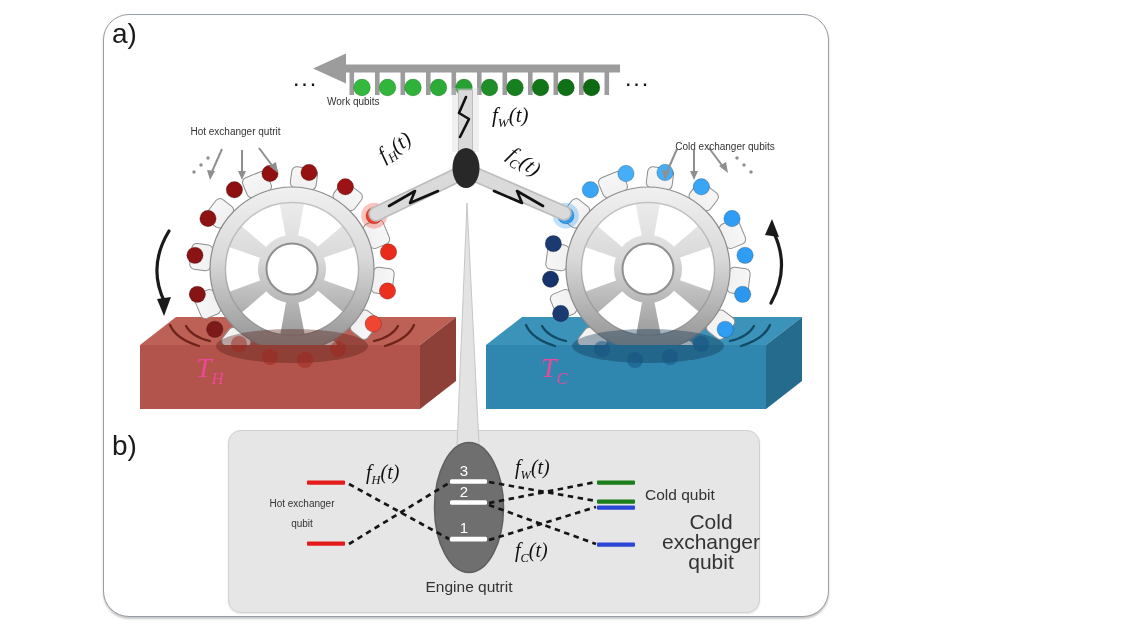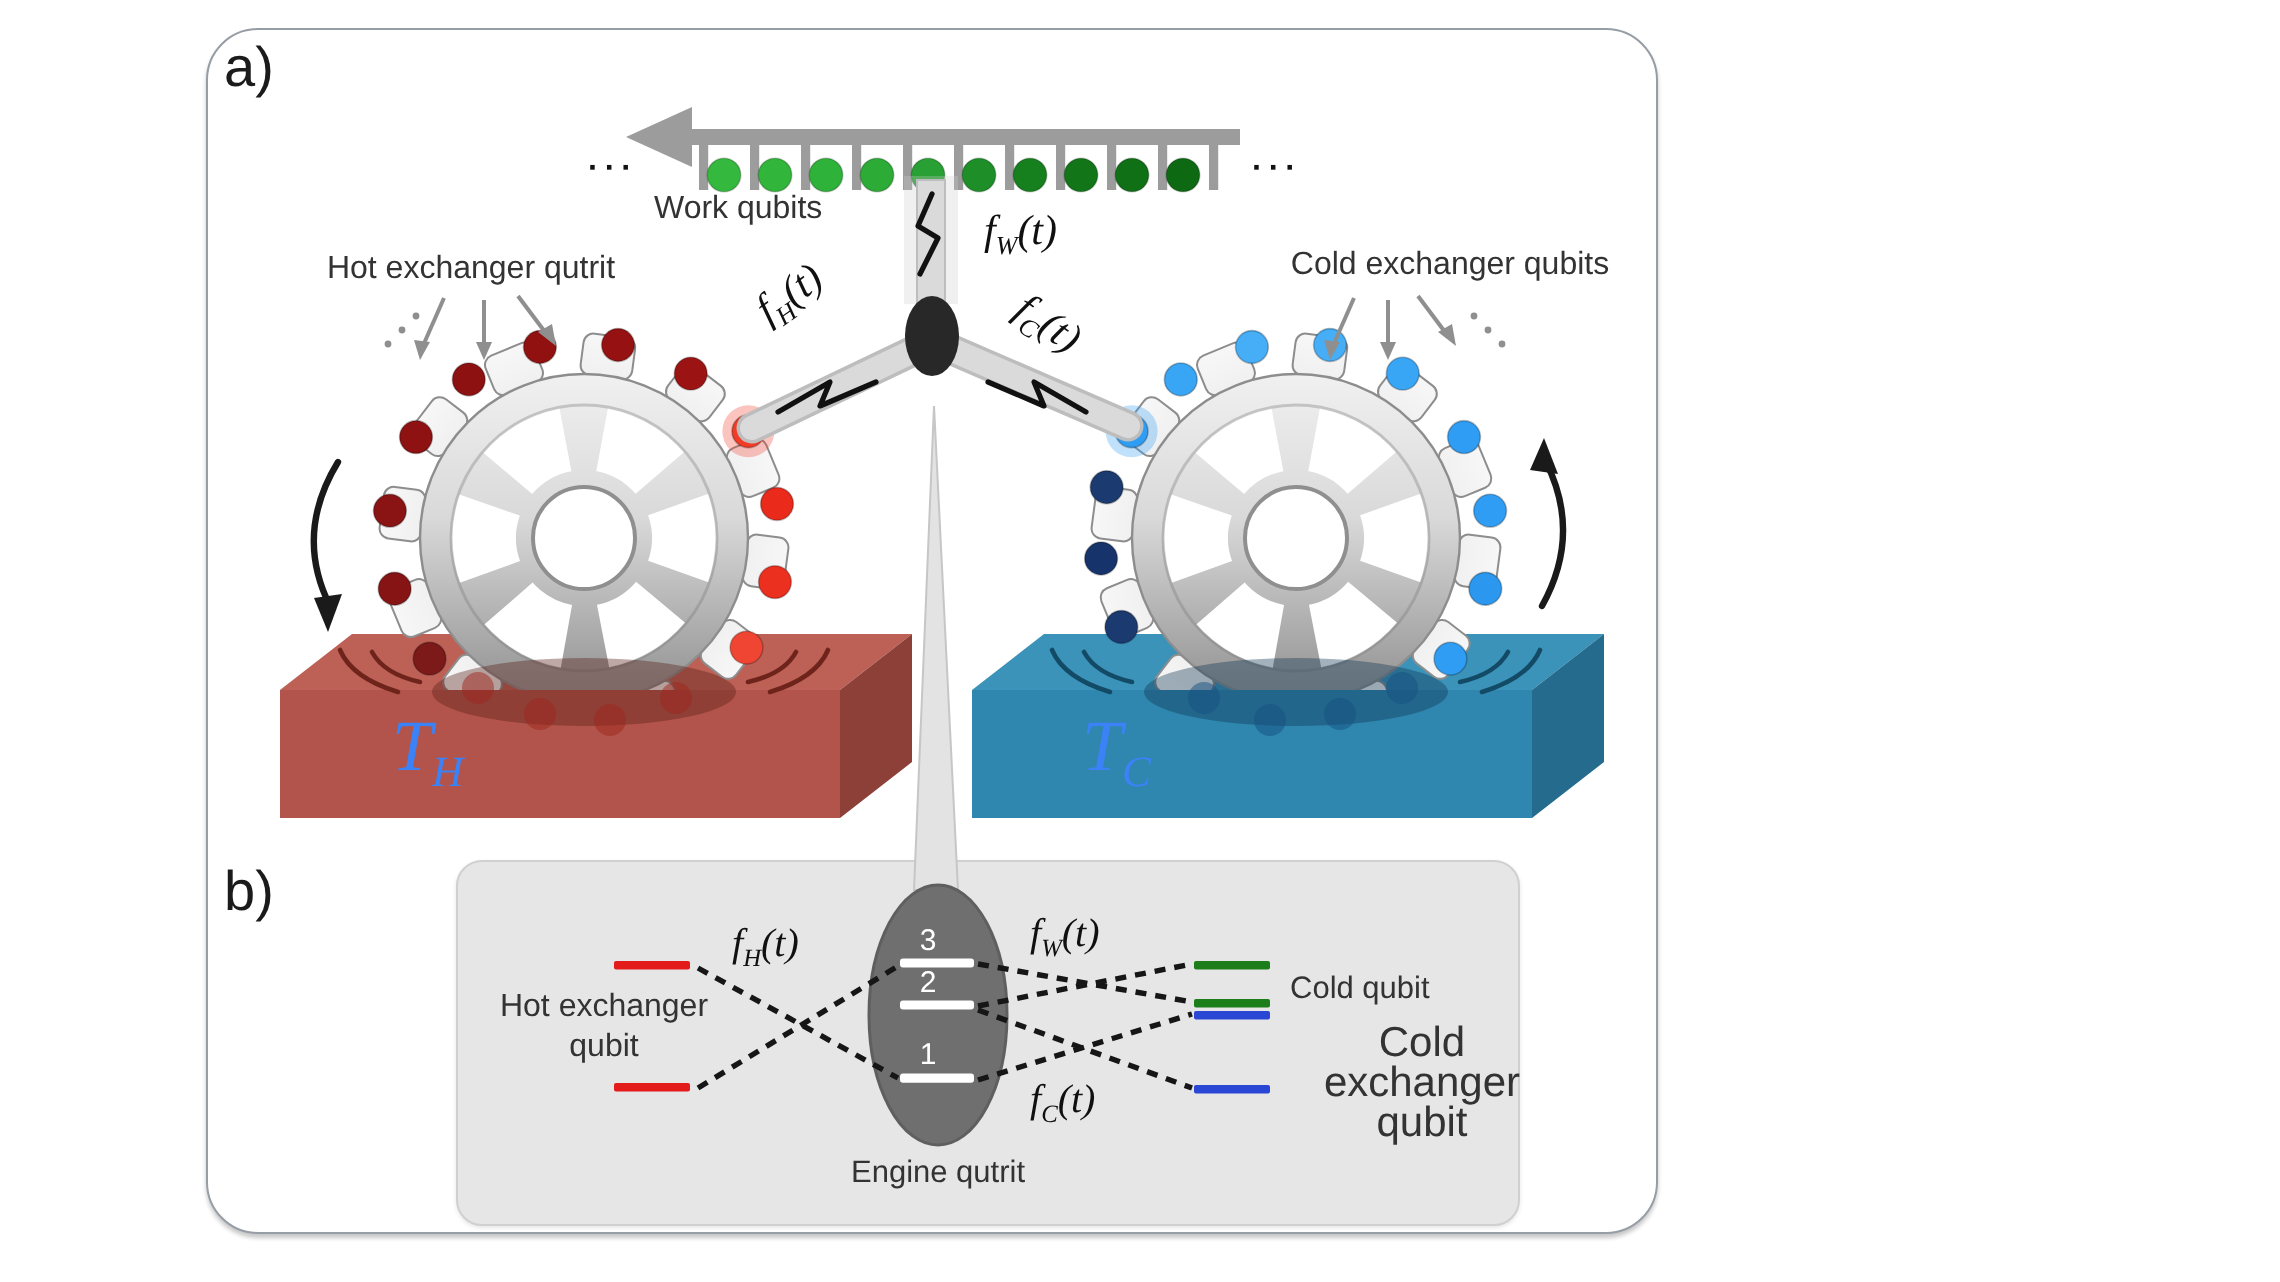--- a/index.html
+++ b/index.html
@@ -8,27 +8,27 @@
   .fig-border{position:absolute;left:103px;top:14px;width:724px;height:601px;
     border:1.6px solid #979da5;border-radius:26px;background:#fff;
     box-shadow:0 2px 2px rgba(0,0,0,.22);}
   .panelb-box{position:absolute;left:228px;top:430px;width:530px;height:181px;
     background:#e6e6e6;border:1px solid #d0d0d0;border-radius:13px;
     box-shadow:0 1px 2px rgba(0,0,0,.10);}
   svg.art{position:absolute;left:0;top:0;}
   .t{position:absolute;color:#222;white-space:nowrap;}
   .panel-label{font-size:28px;color:#1b1b1b;}
   .title{font-size:27px;color:#161616;text-align:center;}
-  .small{font-size:16px;color:#333;}
+  .small{font-size:10px;color:#333;}
   .ctr{text-align:center;line-height:20px;white-space:normal;margin-left:16px;}
   .math{font-family:"Liberation Serif","DejaVu Serif",serif;font-style:italic;
         font-size:21px;color:#101010;}
   .math sub{font-size:.62em;}
   .bath{font-family:"Liberation Serif","DejaVu Serif",serif;font-style:italic;
-        font-size:36px;color:#3b82f6;}
+        font-size:28px;color:#ec4899;}
   .bath sub{font-size:.6em;}
   .lvlnum{font-size:15px;color:#fff;width:28px;text-align:center;}
   .ell{font-size:16px;letter-spacing:3px;color:#111;font-weight:bold;}
 </style>
 </head>
 <body>
 
 <div class="stage">
   <div class="fig-border"></div>
   <div class="panelb-box"></div>
@@ -250,21 +250,21 @@
   <div class="t panel-label" style="left:112px;top:18px">a)</div>
   <div class="t ell" style="left:294px;top:76px">···</div>
   <div class="t ell" style="left:626px;top:76px">···</div>
   <div class="t small" style="left:327px;top:96px">Work qubits</div>
 
   <div class="t math" style="left:492px;top:103px"><span>f</span><sub>W</sub><span>(t)</span></div>
   <div class="t math" style="left:378px;top:134px;transform:rotate(-35deg)"><span>f</span><sub>H</sub><span>(t)</span></div>
   <div class="t math" style="left:506px;top:149px;transform:rotate(35deg)"><span>f</span><sub>C</sub><span>(t)</span></div>
 
   <div class="t small" style="left:148px;top:126px;width:175px;text-align:center">Hot exchanger qutrit</div>
-  <div class="t small" style="left:636px;top:124px;width:178px;text-align:center">Cold exchanger qubits</div>
+  <div class="t small" style="left:636px;top:141px;width:178px;text-align:center">Cold exchanger qubits</div>
 
   <div class="t bath" style="left:196px;top:352px"><span>T</span><sub>H</sub></div>
   <div class="t bath" style="left:541px;top:352px"><span>T</span><sub>C</sub></div>
 
   <div class="t panel-label" style="left:112px;top:430px">b)</div>
 
   <div class="t small ctr" style="left:228px;top:494px;width:116px">
     <div>Hot exchanger</div>
     <div>qubit</div>
   </div>

